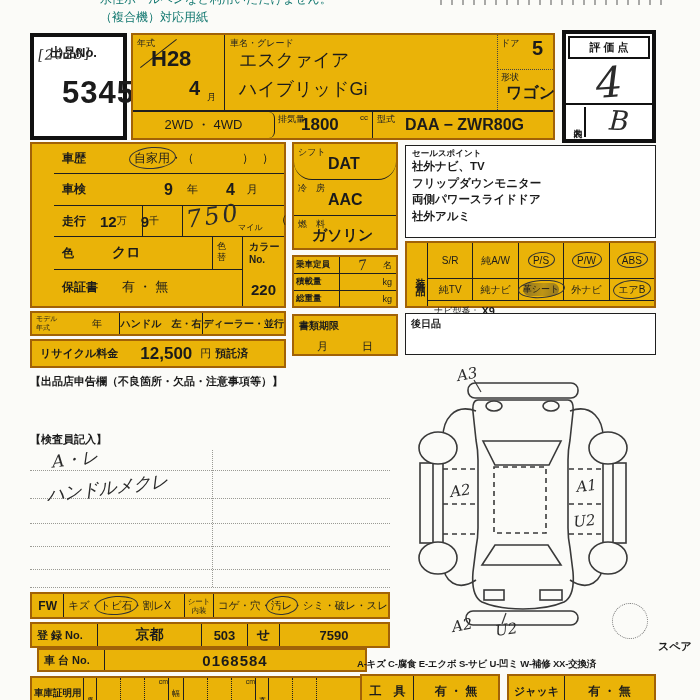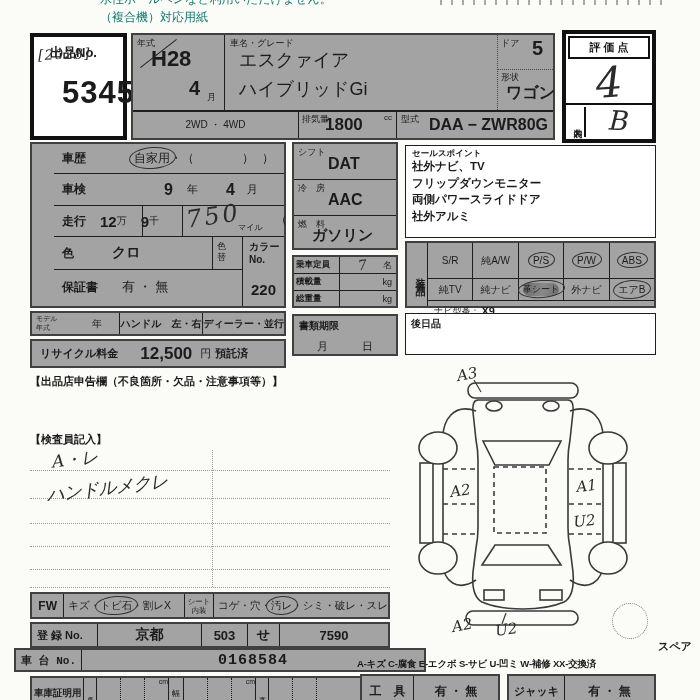--- a/index.html
+++ b/index.html
@@ -3,21 +3,21 @@
 <meta charset="utf-8">
 <style>
   * { margin:0; padding:0; box-sizing:border-box; }
   html,body { background:#e8e8e6; }
   #sheet {
     position:relative; width:700px; height:700px; overflow:hidden;
     background:#fbfbf8; color:#1b1b1b;
     font-family:"Liberation Sans","DejaVu Sans",sans-serif;
   }
   .abs { position:absolute; }
-  .box  { border:2px solid #404040; background:#a3a3a3; }
+  .box  { border:2px solid #a16207; background:#eab308; }
   .box3 { border:4px solid #111; background:#fff; }
   .lbl  { font-size:9px; color:#222; }
   .b { font-weight:bold; }
   .nw { white-space:nowrap; }
   .cjk-v { writing-mode:vertical-rl; text-orientation:upright; }
   .hw { font-family:"DejaVu Serif","Liberation Serif",serif; font-style:italic; color:#2b2b2b; }
   .circ { position:relative; display:inline-block; }
   .circ::after { content:""; position:absolute; left:-5px; right:-6px; top:-3px; bottom:-2px;
     border:1.6px solid #333; border-radius:50%; transform:rotate(-4deg); pointer-events:none; }
   .scrib { background:linear-gradient(100deg, rgba(60,60,60,.55) 0%, rgba(60,60,60,.25) 55%, rgba(60,60,60,.5) 100%); border-radius:8px; }
@@ -59,21 +59,21 @@
     </div>
     <div class="abs" style="left:364px; top:0; width:56px; height:75px; border-left:1.5px dotted #444;">
       <div class="lbl abs" style="left:3px; top:2px;">ドア</div>
       <div class="abs b" style="right:10px; top:2px; font-size:20px;">5</div>
       <div class="abs" style="left:0; right:0; top:34px; border-top:1.5px dotted #444;"></div>
       <div class="lbl abs" style="left:3px; top:36px;">形状</div>
       <div class="abs b nw" style="left:8px; top:48px; font-size:16px;">ワゴン</div>
     </div>
 
     <div class="abs" style="left:0; right:0; top:75px; height:28px; border-top:2px solid #1f1f1f; display:flex;">
-      <div class="cellR" style="width:166px; justify-content:center; font-size:10px;">2WD ・ 4WD</div>
+      <div class="cellR" style="width:142px; justify-content:center; font-size:13px;border-radius:6px;">2WD ・ 4WD</div>
       <div class="cellR" style="width:98px; position:relative;">
         <span class="lbl abs" style="left:3px; top:1px;">排気量</span>
         <span class="b" style="margin-left:26px; font-size:17px;">1800</span>
         <span class="abs" style="right:4px; top:1px; font-size:8px;">cc</span>
       </div>
       <div style="flex:1; position:relative; display:flex; align-items:center;">
         <span class="lbl abs" style="left:4px; top:1px;">型式</span>
         <span class="b nw" style="margin-left:32px; font-size:16px;">DAA − ZWR80G</span>
       </div>
     </div>
@@ -152,21 +152,21 @@
   <div class="abs box row" style="left:30px; top:339px; width:256px; height:29px;">
     <span class="b nw" style="margin-left:8px; font-size:11px;">リサイクル料金</span>
     <span class="b" style="margin-left:22px; font-size:17px;">12,500</span>
     <span style="margin-left:8px; font-size:11px;">円</span>
     <span class="b" style="margin-left:4px; font-size:11px;">預託済</span>
   </div>
 
   <div class="abs b nw" style="left:30px; top:374px; font-size:11px;">【出品店申告欄（不良箇所・欠品・注意事項等）】</div>
 
   <div class="abs box" style="left:292px; top:142px; width:106px; height:108px;">
-    <div style="height:36px; border-bottom:1.5px solid #1f1f1f; position:relative;">
+    <div style="height:36px; border-bottom:1.5px solid #1f1f1f; position:relative;border-radius:18px;">
       <span class="lbl abs" style="left:4px; top:2px;">シフト</span>
       <span class="b abs" style="left:34px; top:11px; font-size:16px;">DAT</span>
     </div>
     <div style="height:36px; border-bottom:1.5px solid #1f1f1f; position:relative;">
       <span class="lbl abs" style="left:4px; top:2px;">冷　房</span>
       <span class="b abs" style="left:34px; top:11px; font-size:16px;">AAC</span>
     </div>
     <div style="height:33px; position:relative;">
       <span class="lbl abs" style="left:4px; top:2px;">燃　料</span>
       <span class="b abs nw" style="left:18px; top:10px; font-size:15px;">ガソリン</span>
@@ -285,21 +285,21 @@
     </span>
   </div>
 
   <div class="abs box row" style="left:30px; top:622px; width:360px; height:26px;">
     <span class="b cellR nw" style="width:66px; font-size:11px; padding-left:5px;">登 録 No.</span>
     <span class="b cellR" style="width:104px; justify-content:center; font-size:14px;">京都</span>
     <span class="b cellR" style="width:46px; justify-content:center; font-size:13px;">503</span>
     <span class="b cellR" style="width:32px; justify-content:center; font-size:13px;">せ</span>
     <span class="b" style="flex:1; text-align:center; font-size:13px;">7590</span>
   </div>
-  <div class="abs box row" style="left:14px; top:648px; width:412px; height:24px;font-family:Liberation Mono, monospace;">
+  <div class="abs box row" style="left:37px; top:648px; width:330px; height:24px;">
     <span class="b cellR nw" style="width:66px; font-size:11px; padding-left:5px;">車 台 No.</span>
     <span class="b" style="flex:1; text-align:center; font-size:15px; letter-spacing:1px;">0168584</span>
   </div>
 
   <div class="abs box row" style="left:30px; top:676px; width:360px; height:34px;">
     <span class="b cellR nw" style="width:52px; font-size:9.5px; padding-left:2px;">車庫証明用</span>
     <span class="cellR cjk-v" style="width:13px; font-size:7px; justify-content:center; padding-top:3px;">長さ</span>
     <span class="cellR" style="width:24px; border-right-style:dotted;"></span>
     <span class="cellR" style="width:24px; border-right-style:dotted;"></span>
     <span class="cellR" style="width:24px; font-size:7px; align-items:flex-start;">

